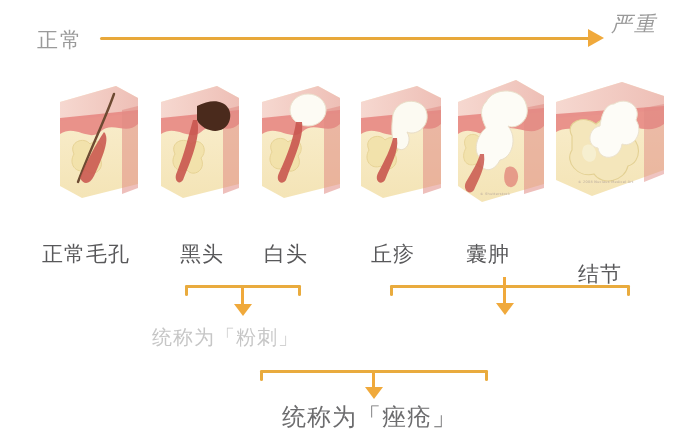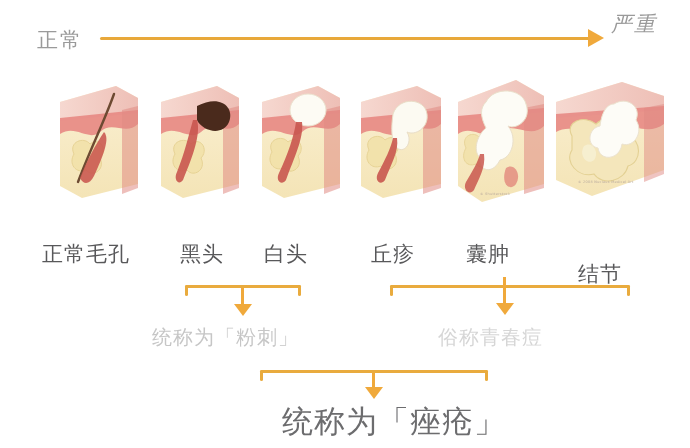--- a/index.html
+++ b/index.html
@@ -62,21 +62,21 @@
 
   
   .caption{
     position:absolute;
     white-space:nowrap;
     font-family:Liberation Sans, sans-serif;
     letter-spacing:1px;
   }
   #caption-comedo{left:152px;top:324px;font-size:20px;color:#c6c6c6;}
   #caption-pimple{left:438px;top:324px;font-size:20px;color:#d6d6d6;}
-  #caption-acne{left:282px;top:401px;font-size:31px;color:#6c6c6e;}
+  #caption-acne{left:282px;top:401px;font-size:24px;color:#6c6c6e;}
 
   .microtext{
     position:absolute;font-size:3.4px;color:#b9aa9d;letter-spacing:.3px;
     font-family:"DejaVu Sans",sans-serif;white-space:nowrap;
   }
 </style>
 </head>
 <body>
 
 <div class="stage">
@@ -193,21 +193,20 @@
   </div>
   <div class="caption" id="caption-comedo">统称为「粉刺」</div>
 
   <div class="bracket" style="left:390px;top:285px;width:240px;height:40px;">
     <div class="bar" style="width:240px;"></div>
     <div class="tick" style="left:0;"></div>
     <div class="tick" style="left:237px;"></div>
     <div class="stem" style="left:113px;top:-8px;height:26px;"></div>
     <div class="head" style="left:106px;top:18px;"></div>
   </div>
-  <div class="caption" id="caption-pimple">俗称青春痘</div>
 
   <div class="bracket" style="left:260px;top:370px;width:228px;height:40px;">
     <div class="bar" style="width:228px;"></div>
     <div class="tick" style="left:0;"></div>
     <div class="tick" style="left:225px;"></div>
     <div class="stem" style="left:112px;top:3px;height:16px;"></div>
     <div class="head" style="left:105px;top:17px;"></div>
   </div>
   <div class="caption" id="caption-acne">统称为「痤疮」</div>
 

